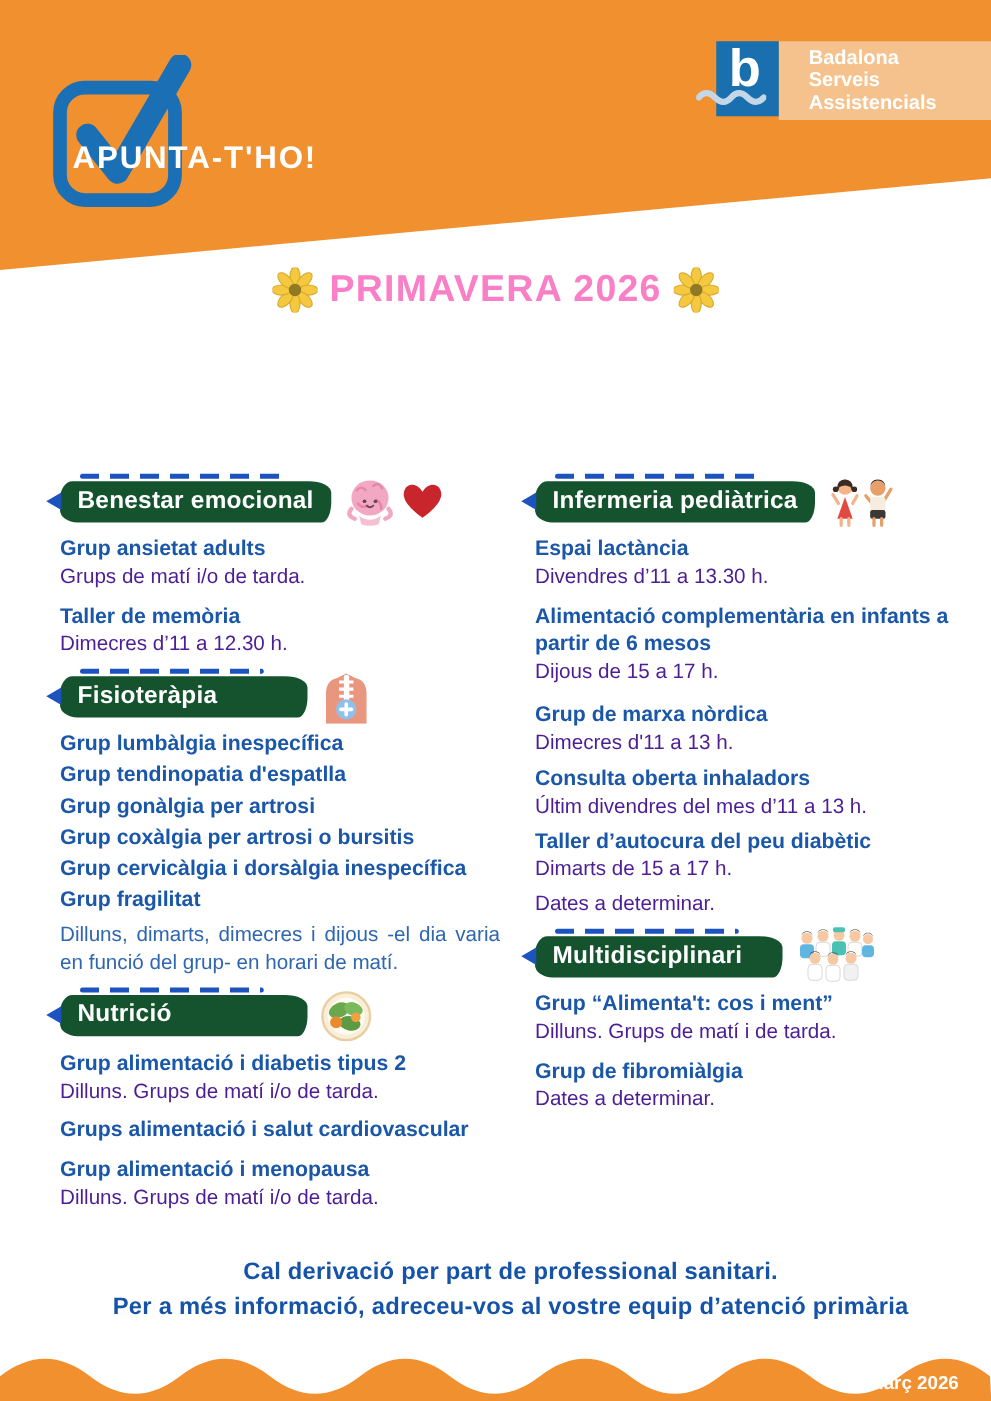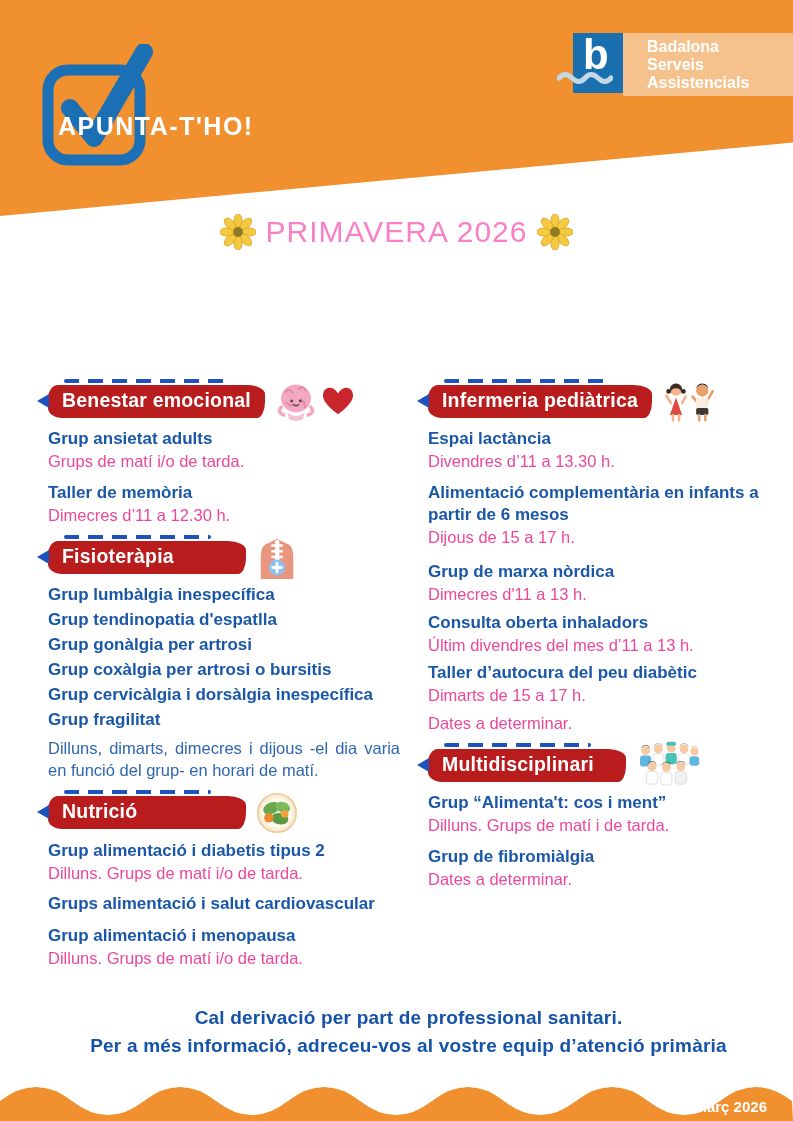--- a/index.html
+++ b/index.html
@@ -25,48 +25,48 @@
   .bsa-panel{
     background:#F5C28D;width:140px;padding:5px 10px 4px 24px;display:flex;
     flex-direction:column;justify-content:center;
   }
   .bsa-panel span{color:#ffffff;font-weight:700;font-size:16px;line-height:1.13;}
   
   .titles{position:absolute;top:202px;left:0;width:100%;text-align:center;}
   .subtitle{color:#11489F;font-weight:800;font-size:30px;line-height:34px;letter-spacing:.5px;}
   .main-title{color:#11489F;font-weight:800;font-size:56px;line-height:60px;margin-top:2px;letter-spacing:1px;}
   .season-row{margin-top:12px;display:flex;justify-content:center;align-items:center;gap:10px;}
-  .season{color:#F97FC6;font-weight:400;font-size:30px;letter-spacing:1px;}
+  .season{color:#F97FC6;font-weight:700;font-size:30px;letter-spacing:1px;}
   
   .col{position:absolute;top:383px;}
   .col-left{left:48px;width:352px;}
   .col-right{left:428px;width:350px;}
   .section{margin-bottom:13px;}
   .banner-row{display:flex;align-items:center;margin-bottom:9px;height:36px;}
   .banner{
-    position:relative;display:inline-block;background:#b91c1c;color:#ffffff;
+    position:relative;display:inline-block;background:#14532d;color:#ffffff;
     font-weight:700;font-size:19.5px;letter-spacing:.2px;padding:4px 14px 6px 14px;
     min-width:198px;border-radius:10px 18px 8px 14px / 14px 9px 16px 10px;
     box-sizing:border-box;white-space:nowrap;
   }
   .banner::before{
     content:"";position:absolute;top:-6px;left:16px;width:74%;height:4px;
     background:repeating-linear-gradient(90deg,#1C53BE 0 15px,rgba(0,0,0,0) 15px 24px);
     border-radius:2px;
   }
   .banner::after{
     content:"";position:absolute;left:-11px;top:9px;
     border-top:7px solid transparent;border-bottom:7px solid transparent;
     border-right:12px solid #1C53BE;
   }
   .banner-icons{display:flex;align-items:center;gap:4px;margin-left:10px;margin-top:-6px;margin-bottom:-6px;}
   .entry{margin-bottom:9px;}
   .tight .entry{margin-bottom:6px;}
   .entry-title{color:#1A57A8;font-weight:700;font-size:17px;line-height:1.3;}
-  .entry-detail{color:#ec4899;font-size:16.5px;line-height:1.3;margin-top:1px;}
+  .entry-detail{color:#4c1d95;font-size:16.5px;line-height:1.3;margin-top:1px;}
   .fisio-group{color:#1A57A8;font-weight:700;font-size:17px;line-height:21px;margin-bottom:4px;white-space:nowrap;}
   .fisio-note{color:#2F66B0;font-size:16.5px;line-height:1.33;text-align:justify;margin-top:8px;}
   .nowrap{white-space:nowrap;}
   
   .footer-note{position:absolute;top:1004px;left:0;width:100%;text-align:center;margin-left:12px;}
   .footer-note div{color:#1553A8;font-weight:800;font-size:19px;line-height:28px;letter-spacing:.2px;}
   .wave-band{position:absolute;left:0;bottom:0;width:793px;height:44px;}
   .wave-band svg{display:block;}
   .date{position:absolute;right:26px;bottom:6px;color:#ffffff;font-weight:700;font-size:15px;}
 </style>

